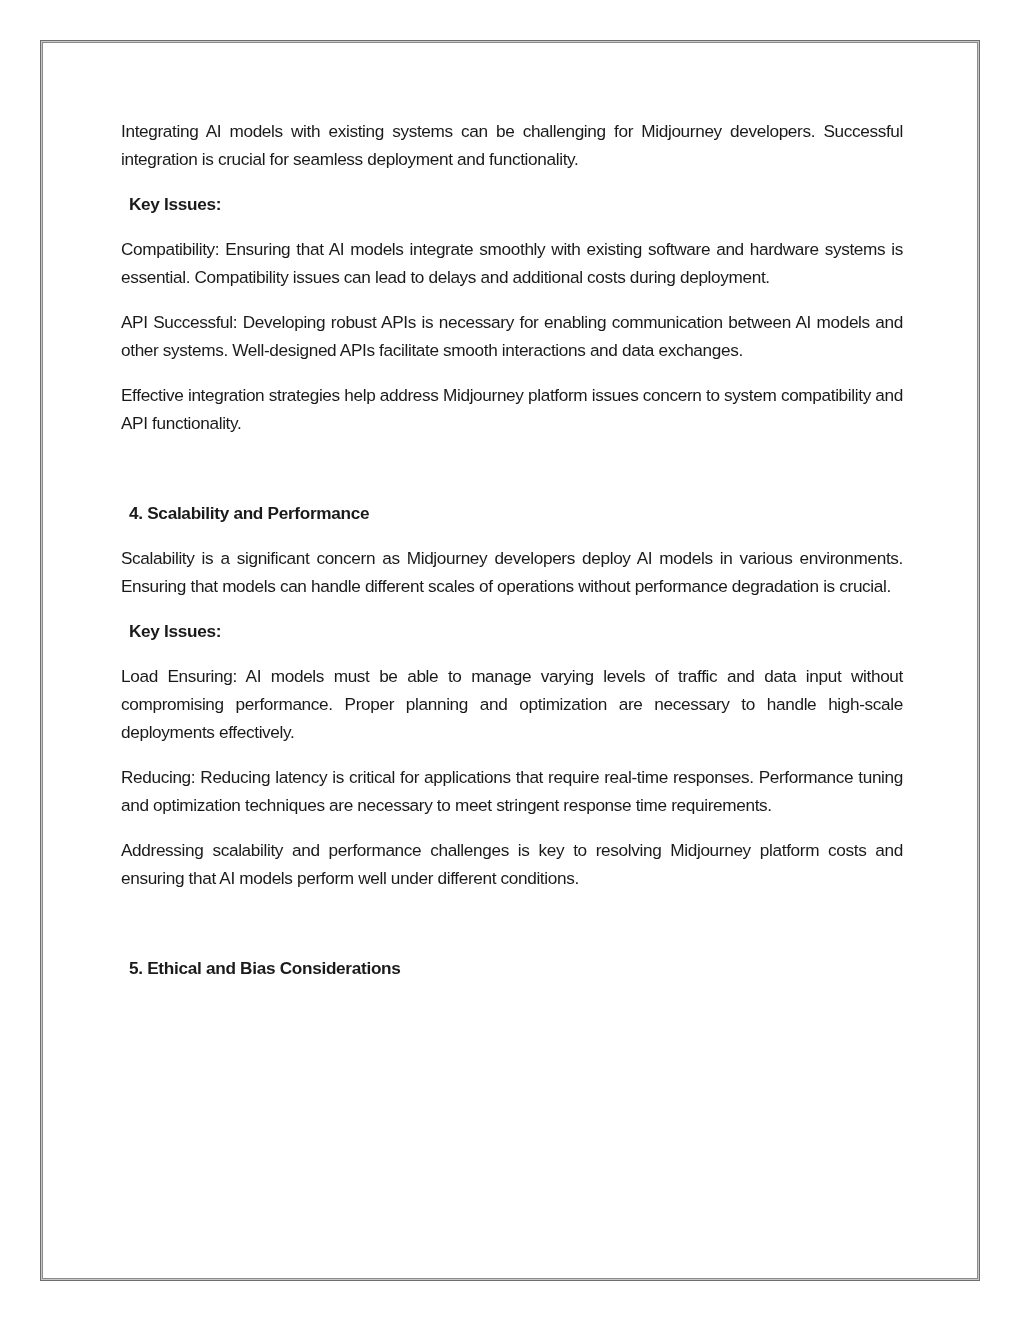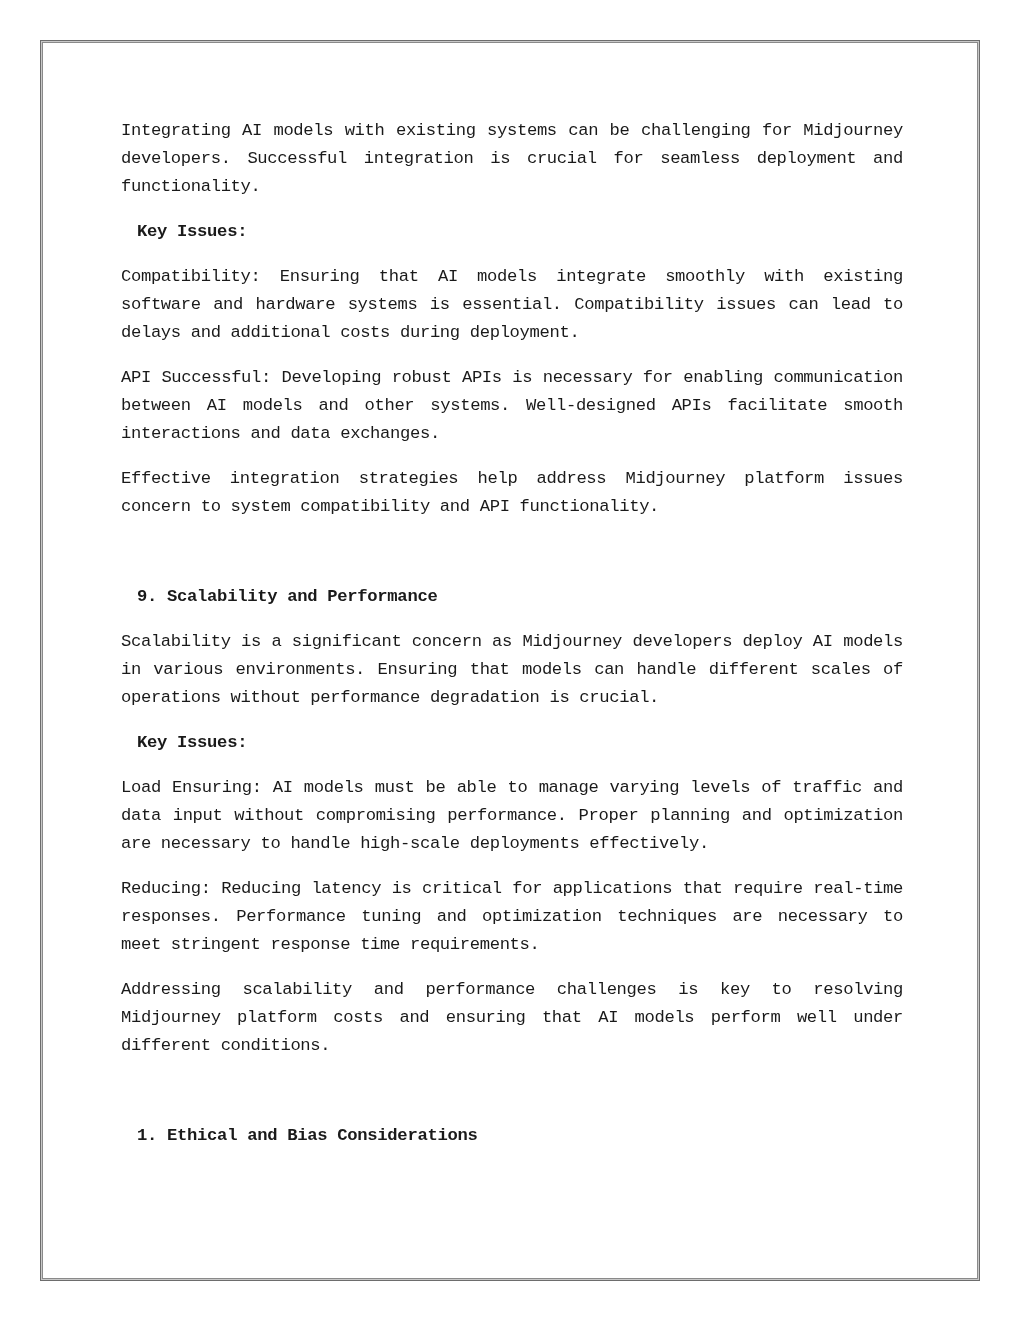--- a/index.html
+++ b/index.html
@@ -21,33 +21,33 @@
       height: 1241px;
       border: 1px solid #6d6d6d;
       box-shadow: inset 0 0 0 1px #c8c8c8, inset 0 0 0 2px #8a8a8a;
       box-sizing: border-box;
     }
     .content {
       position: absolute;
       left: 121px;
       top: 117px;
       width: 782px;
-      font-family: Liberation Mono, monospace;
+      font-family: Liberation Sans, sans-serif;
       color: #1a1a1a;
       font-size: 17.2px;
       line-height: 28px;
     }
     .content p {
       margin: 0 0 17px 0;
       text-align: justify;
       letter-spacing: -0.35px;
     }
     .heading {
       font-weight: bold;
-      margin: 0 0 17px 16px;
+      margin: 0 0 17px 8px;
       letter-spacing: -0.3px;
     }
     .section-gap { height: 45px; }
     .label { }
   </style>
 </head>
 <body>
 
 <div class="page-frame"></div>
 
@@ -58,30 +58,30 @@
   <div class="heading">Key Issues:</div>
 
   <p><span class="label">Compatibility:</span> <span>Ensuring that AI models integrate smoothly with existing software and hardware systems is essential. Compatibility issues can lead to delays and additional costs during deployment.</span></p>
 
   <p><span class="label">API Successful:</span> <span>Developing robust APIs is necessary for enabling communication between AI models and other systems. Well-designed APIs facilitate smooth interactions and data exchanges.</span></p>
 
   <p>Effective integration strategies help address Midjourney platform issues concern to system compatibility and API functionality.</p>
 
   <div class="section-gap"></div>
 
-  <div class="heading">9. Scalability and Performance</div>
+  <div class="heading">4. Scalability and Performance</div>
 
   <p>Scalability is a significant concern as Midjourney developers deploy AI models in various environments. Ensuring that models can handle different scales of operations without performance degradation is crucial.</p>
 
   <div class="heading">Key Issues:</div>
 
   <p><span class="label">Load Ensuring:</span> <span>AI models must be able to manage varying levels of traffic and data input without compromising performance. Proper planning and optimization are necessary to handle high-scale deployments effectively.</span></p>
 
   <p><span class="label">Reducing:</span> <span>Reducing latency is critical for applications that require real-time responses. Performance tuning and optimization techniques are necessary to meet stringent response time requirements.</span></p>
 
   <p>Addressing scalability and performance challenges is key to resolving Midjourney platform costs and ensuring that AI models perform well under different conditions.</p>
 
   <div class="section-gap"></div>
 
-  <div class="heading">1. Ethical and Bias Considerations</div>
+  <div class="heading">5. Ethical and Bias Considerations</div>
 
 
 </div>
 
 </body></html>

